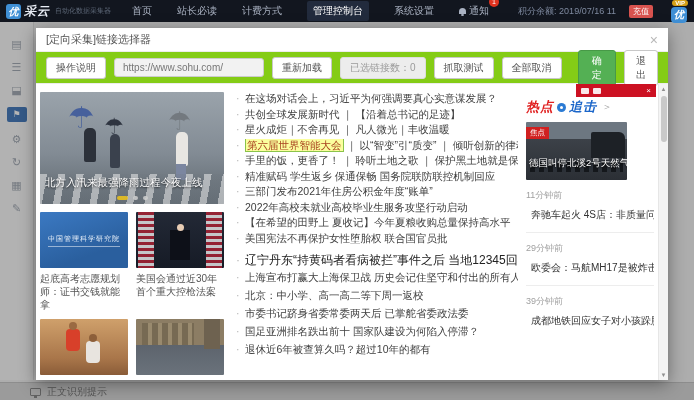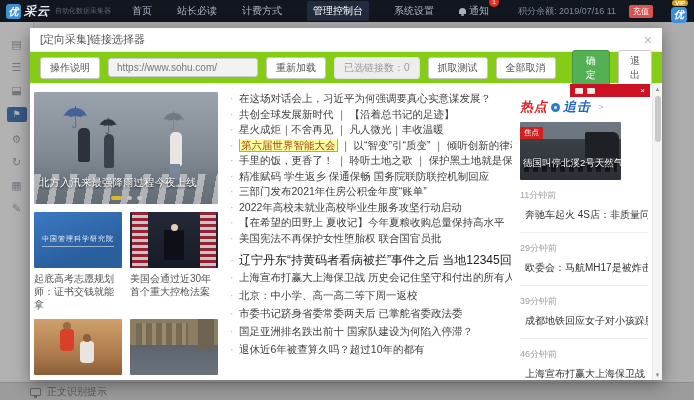--- a/index.html
+++ b/index.html
@@ -42,21 +42,21 @@
   .strip-icon.active { background:#2f6bb5; color:#fff; width:20px; height:15px; text-align:center;
                        line-height:15px; border-radius:2px; font-size:9px; }
   .statusbar { position:absolute; left:0; right:0; bottom:0; height:18px; background:#d6d6d6;
                border-top:1px solid #bfbfbf; display:flex; align-items:center; gap:6px; padding-left:30px; }
   .monitor-icon { width:11px; height:8px; border:1px solid #7a7a7a; border-radius:1px; position:relative; }
   .monitor-icon:after { content:""; position:absolute; left:3px; bottom:-3px; width:3px; height:2px; background:#7a7a7a; }
   .status-text { color:#666; font-size:10px; }
   .dim-overlay { position:absolute; inset:0; background:rgba(60,60,60,0.38); }
 
   
-  .modal { position:absolute; left:30px; top:28px; width:632px; height:352px; background:#fff;
+  .modal { position:absolute; left:36px; top:28px; width:632px; height:352px; background:#fff;
            box-shadow:0 4px 16px rgba(0,0,0,0.4); z-index:10; display:flex; flex-direction:column; }
   .modal-header { height:24px; display:flex; align-items:center; padding:0 10px;
                   border-bottom:1px solid #ececec; }
   .modal-title { font-size:11px; color:#555; }
   .modal-close { margin-left:auto; color:#b8b8b8; font-size:14px; cursor:pointer; line-height:14px; }
   .modal-toolbar { height:32px; display:flex; align-items:center; gap:8px; padding:0 10px;
                    border-bottom:1px solid #ececec; background:#84cc16; }
   .tb-btn { font-size:10px; color:#555; background:#fff; border:1px solid #c8c8c8; border-radius:3px;
             padding:3px 9px; cursor:pointer; white-space:nowrap; }
   .tb-count { font-size:10px; color:#9a9a9a; background:#ededed; border:1px solid #ddd; border-radius:3px;
@@ -320,24 +320,20 @@
           <div class="hot-text">奔驰车起火 4S店：非质量问题</div>
         </div>
         <div class="hot-item">
           <div class="hot-time">29分钟前</div>
           <div class="hot-text">欧委会：马航MH17是被炸击落</div>
         </div>
         <div class="hot-item">
           <div class="hot-time">39分钟前</div>
           <div class="hot-text">成都地铁回应女子对小孩跺脚</div>
         </div>
-        <div class="hot-item">
-          <div class="hot-time">46分钟前</div>
-          <div class="hot-text">上海宣布打赢大上海保卫战</div>
-        </div>
       </div>
 
       <div class="page-scrollbar">
         <span class="sb-arrow sb-up">▲</span>
         <span class="sb-thumb"></span>
         <span class="sb-arrow sb-down">▼</span>
       </div>
 
     </div>
   </div>

